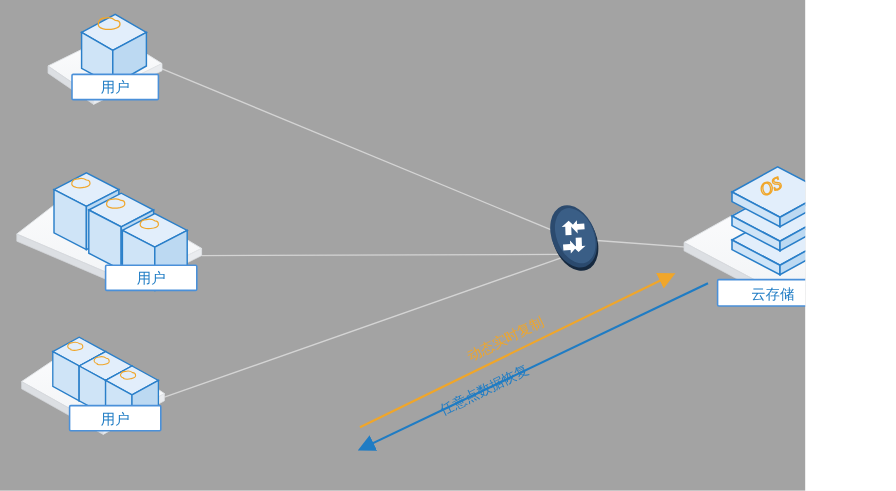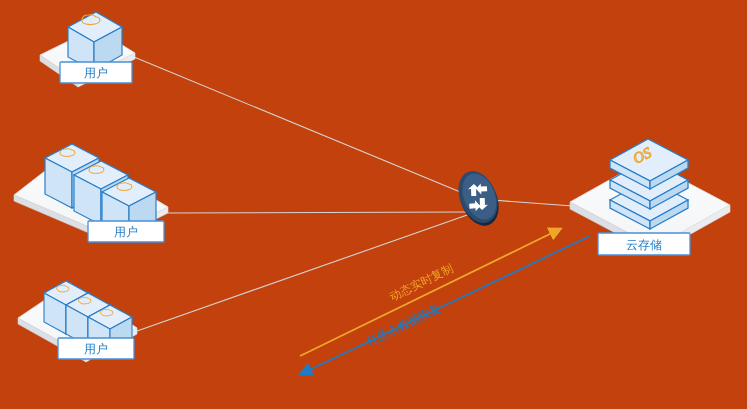--- a/index.html
+++ b/index.html
@@ -5,23 +5,23 @@
   html, body {
     margin: 0;
     padding: 0;
     background: #ffffff;
   }
   body {
     font-family: "Liberation Sans", "DejaVu Sans", sans-serif;
   }
   #stage {
     position: relative;
-    width: 747px;
+    width: 671px;
     height: 409px;
-    background: #c2410c;
+    background: #a3a3a3;
     overflow: hidden;
   }
   #diagram-svg {
     position: absolute;
     left: 0;
     top: 0;
     width: 747px;
     height: 409px;
   }
   .node-label-text {

